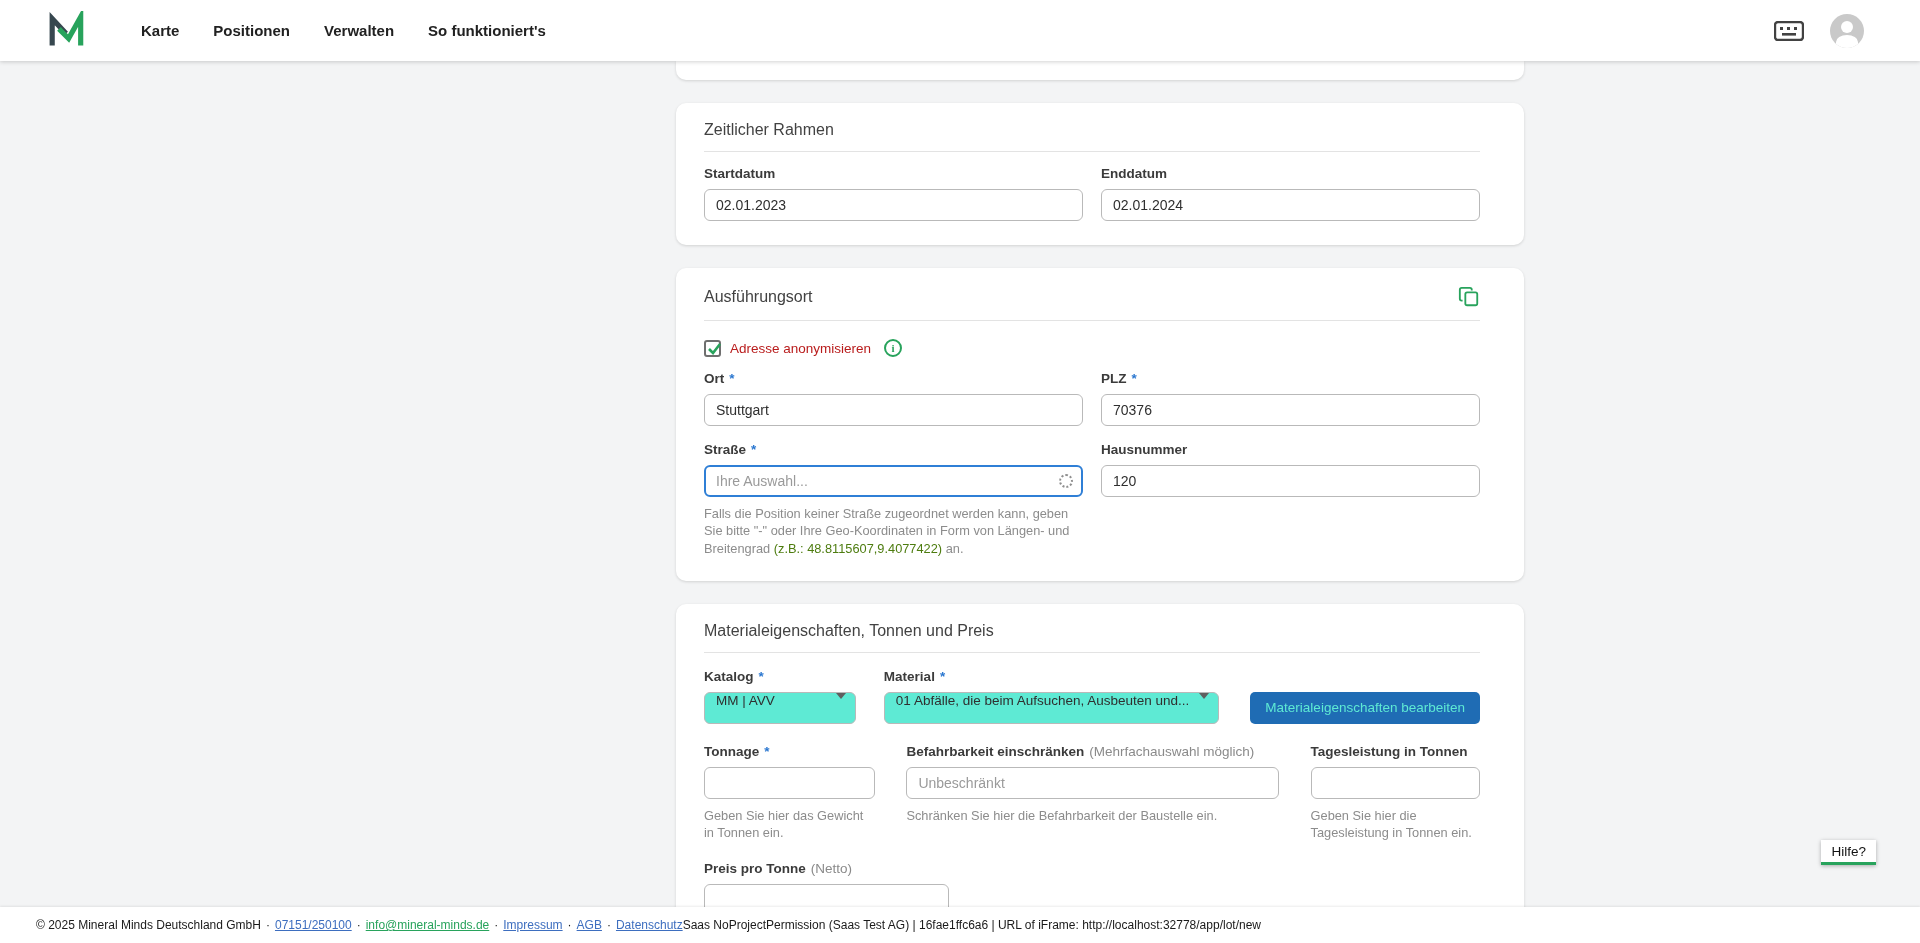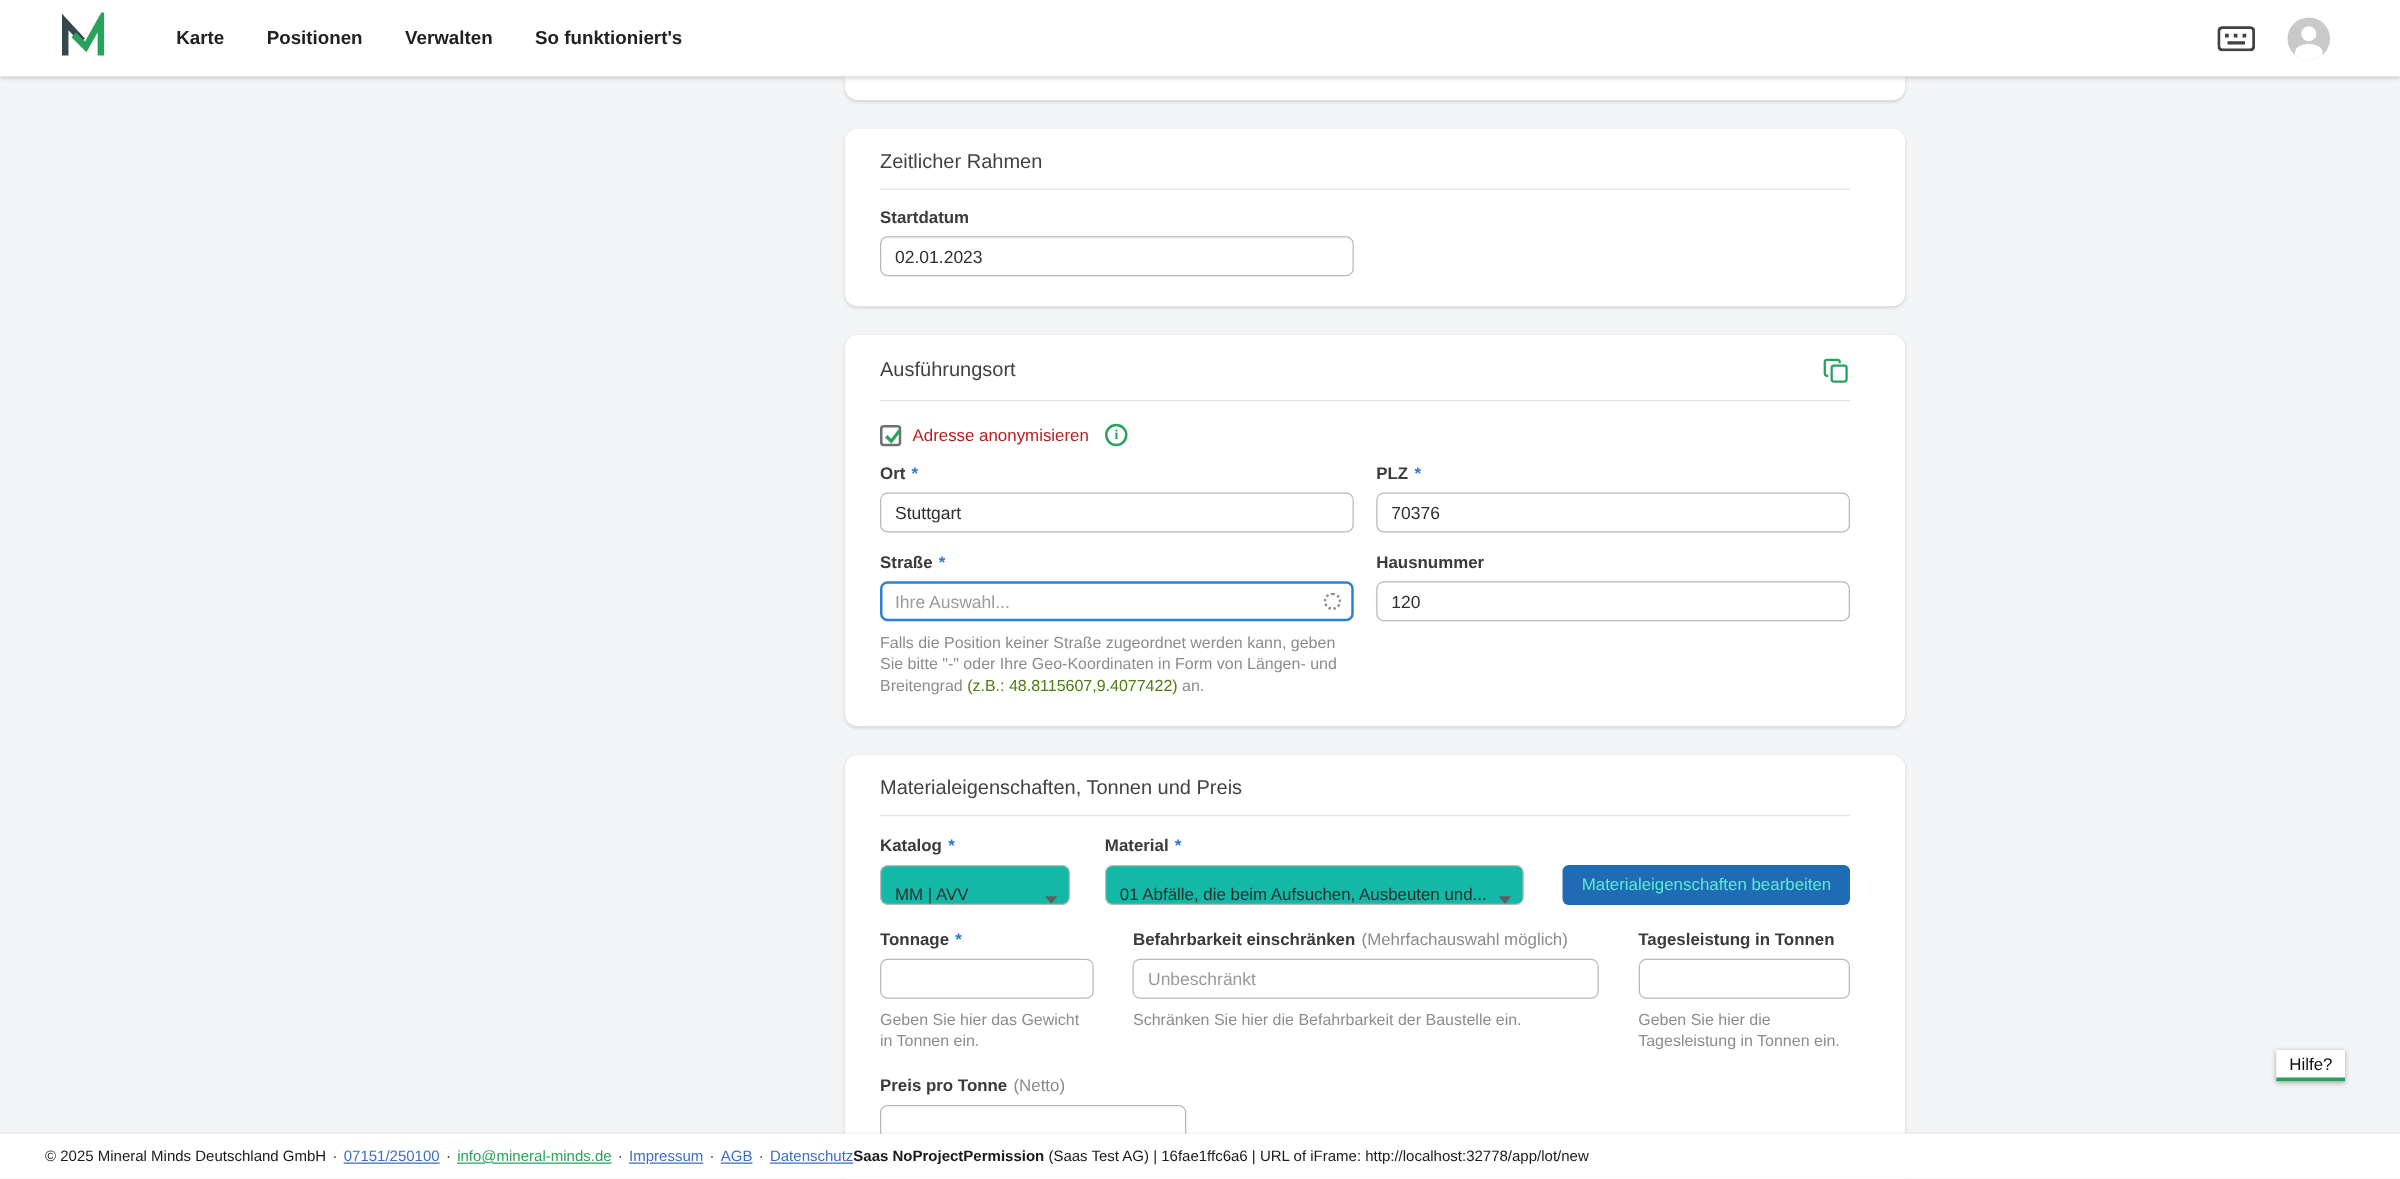--- a/index.html
+++ b/index.html
@@ -74,22 +74,22 @@
   .check-label { font-size: 13.5px; color: #b91c1c; }
   .info-icon {
     width: 18px; height: 18px; border: 2px solid #28a35c; border-radius: 50%;
     color: #28a35c; font-size: 11px; font-weight: 700; display: flex;
     align-items: center; justify-content: center; margin-left: 4px; cursor: pointer;
     font-family: "Liberation Serif", serif;
   }
 
   
   .select {
-    height: 32px; border: 1px solid #b9b9b9; border-radius: 6px; background: #14b8a6;
-    display: flex; align-items: flex-end; padding: 0 9px 0 11px; cursor: pointer;
+    height: 32px; border: 1px solid #b9b9b9; border-radius: 6px; background: #5eead4;
+    display: flex; align-items: flex-start; padding: 0 9px 0 11px; cursor: pointer;
   }
   .select .sel-text { font-size: 13.5px; color: #2f2f2f; white-space: nowrap; overflow: hidden; flex: 1; }
   .caret { width: 0; height: 0; border-left: 5px solid transparent; border-right: 5px solid transparent;
     border-top: 6px solid #5f5f5f; margin-left: 7px; flex: 0 0 auto; }
 
   .row-flex { display: flex; align-items: flex-end; margin-top: 16px; }
   .row-flex2 { display: flex; align-items: flex-start; margin-top: 20px; }
 
   .btn-primary {
     height: 32px; background: #1f6cb4; color: #5eead4; border: none; border-radius: 5px;
@@ -110,21 +110,21 @@
     position: absolute; left: 0; right: 0; bottom: 0; height: 36px; background: #fff;
     z-index: 60; display: flex; align-items: center; 
     padding: 0 33px 0 36px; font-size: 12px; color: #1a1a1a;
     box-shadow: 0 -1px 2px rgba(0,0,0,.08);
   }
   .footer a, .footer .flink { text-decoration: underline; cursor: pointer; }
   .flink-blue { color: #3d6ebf; }
   .flink-green { color: #28a35c; }
   .fsep { margin: 0 5px; color: #1a1a1a; }
   .footer-right { font-size: 12px; }
-  .footer-right b { font-weight: 700; }
+  .footer-right b { font-weight: 400; }
 </style>
 </head>
 <body>
 
 <div class="navbar">
   <div class="logo">
     <span>
       <svg width="38" height="36" viewBox="0 0 44 40">
         <path d="M6 36 V8 L20 23" fill="none" stroke="#37474f" stroke-width="6" stroke-linecap="square"></path>
         <path d="M16 22 L25 31 L39 6 V36" fill="none" stroke="#28a35c" stroke-width="6" stroke-linecap="square"></path>
@@ -164,20 +164,26 @@
         <div class="card-title-row">
           <span class="card-title">Zeitlicher Rahmen</span>
         </div>
         <div class="grid2">
           <div>
             <div class="field-label">
                 <span>Startdatum</span>
               </div>
             <input class="text-input" type="text" value="02.01.2023" style="">
           </div>
+          <div>
+            <div class="field-label">
+                <span>Enddatum</span>
+              </div>
+            <input class="text-input" type="text" value="02.01.2024" style="">
+          </div>
         </div>
       </div>
     </div>
 
     <div class="card">
       <div class="card-body">
         <div class="card-title-row">
           <span class="card-title">Ausführungsort</span>
           <span style="cursor:pointer;display:flex;">
             <svg width="22" height="22" viewBox="0 0 24 24">

